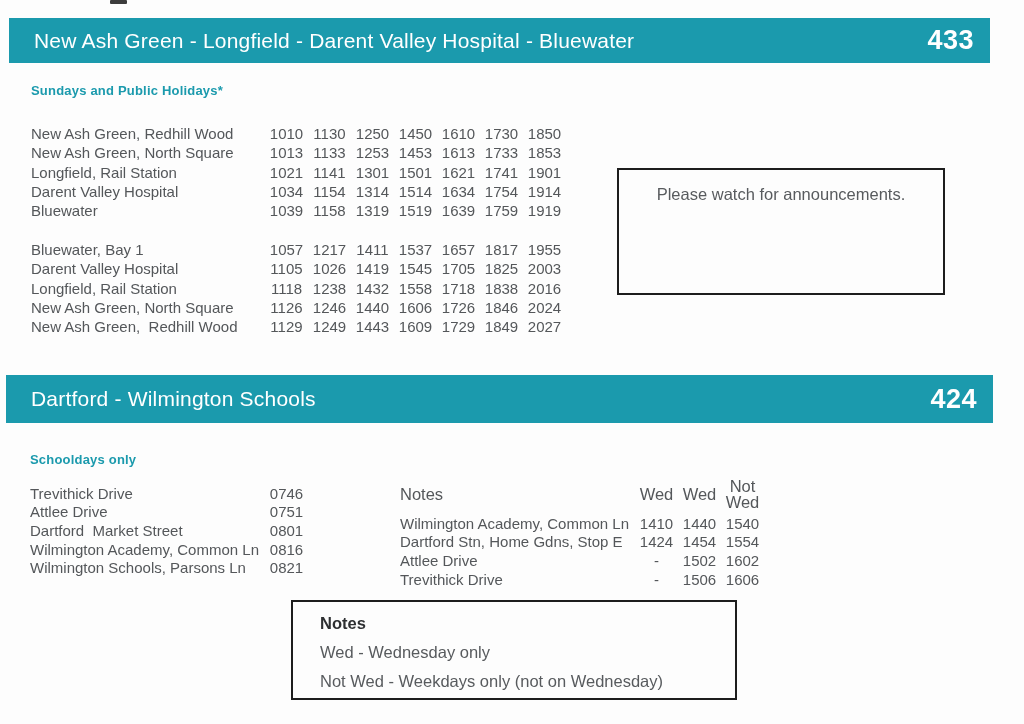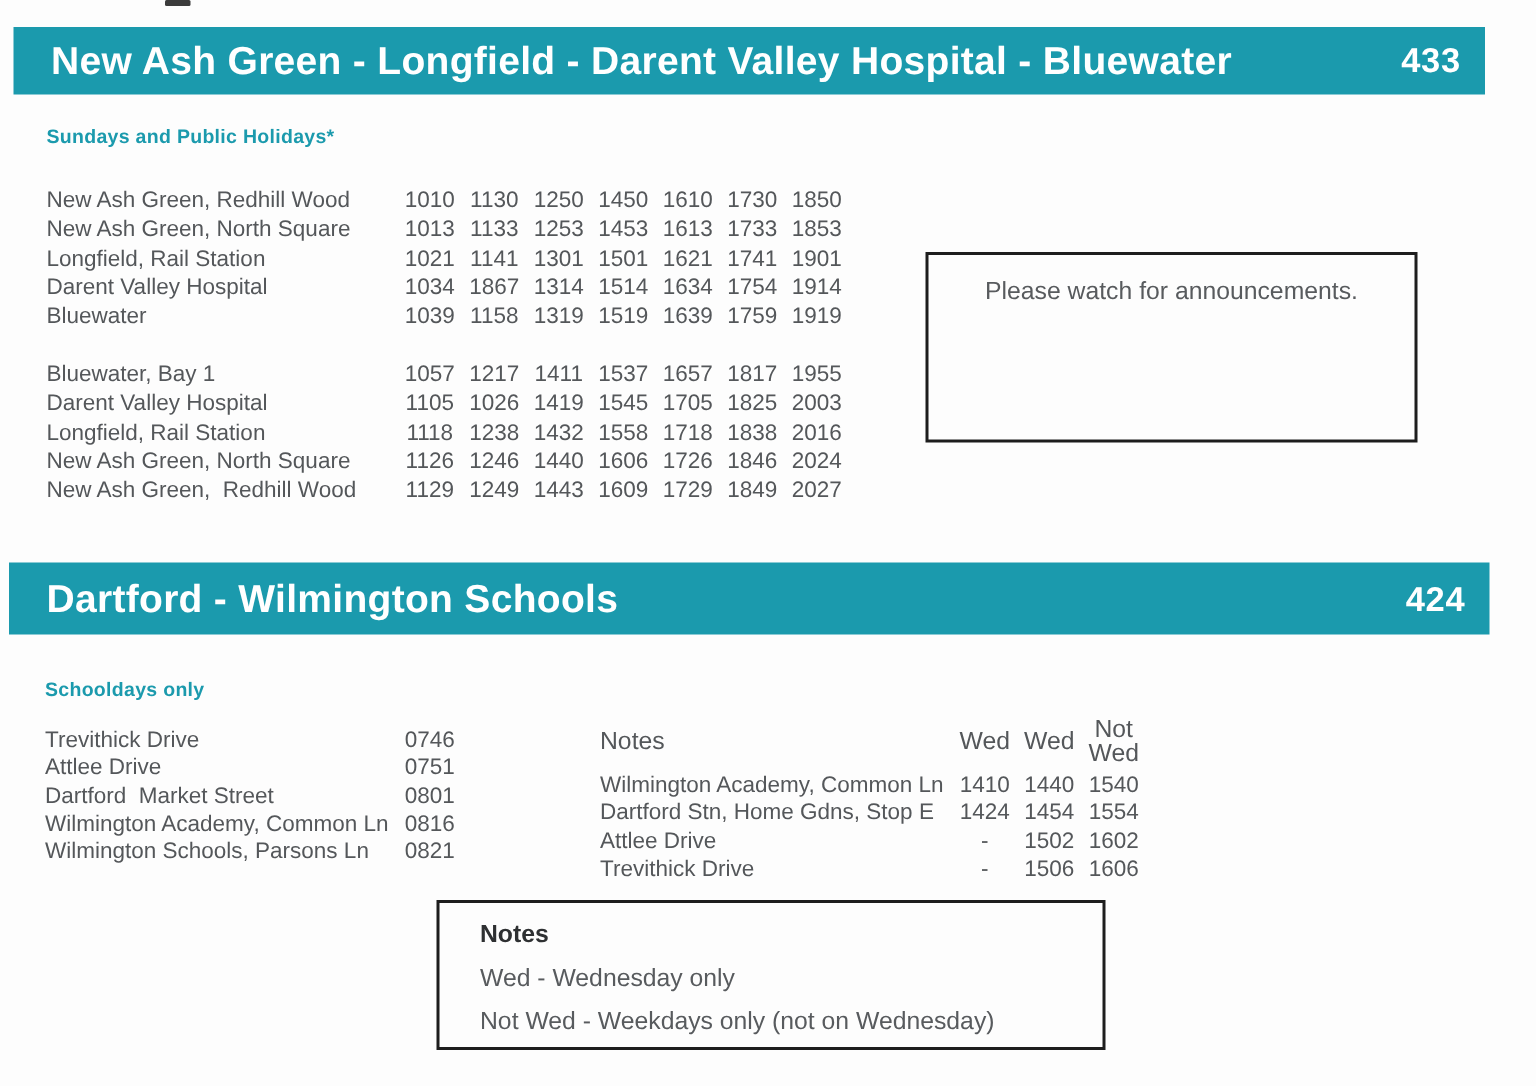--- a/index.html
+++ b/index.html
@@ -19,22 +19,22 @@
   .route-bar{
     position:absolute;
     background:var(--accent,#1b9aad);
     display:flex;align-items:center;justify-content:space-between;
     color:#ffffff;
     box-sizing:border-box;
     padding:0 16px 0 25px;
   }
   .bar1{left:9px;top:18px;width:981px;height:45px;}
   .bar2{left:6px;top:375px;width:987px;height:48px;}
-  .route-title{font-size:26px;font-weight:bold;letter-spacing:.2px;}
-  .route-number{font-size:23px;font-weight:bold;letter-spacing:.5px;}
+  .route-title{font-size:21px;font-weight:normal;letter-spacing:.2px;}
+  .route-number{font-size:27px;font-weight:bold;letter-spacing:.5px;}
   
   .day-heading{
     position:absolute;margin:0;
     color:var(--accent,#1b9aad);
     font-size:13px;font-weight:bold;letter-spacing:.2px;
   }
   .h1pos{left:31px;top:83px;}
   .h2pos{left:30px;top:452px;text-align:center;}
   
   .ttable{position:absolute;font-size:15px;}
@@ -113,21 +113,21 @@
         <span class="time">1141</span>
         <span class="time">1301</span>
         <span class="time">1501</span>
         <span class="time">1621</span>
         <span class="time">1741</span>
         <span class="time">1901</span>
       </div>
       <div class="trow">
         <span class="stop">Darent Valley Hospital</span>
         <span class="time">1034</span>
-        <span class="time">1867</span>
+        <span class="time">1154</span>
         <span class="time">1314</span>
         <span class="time">1514</span>
         <span class="time">1634</span>
         <span class="time">1754</span>
         <span class="time">1914</span>
       </div>
       <div class="trow">
         <span class="stop">Bluewater</span>
         <span class="time">1039</span>
         <span class="time">1158</span>

